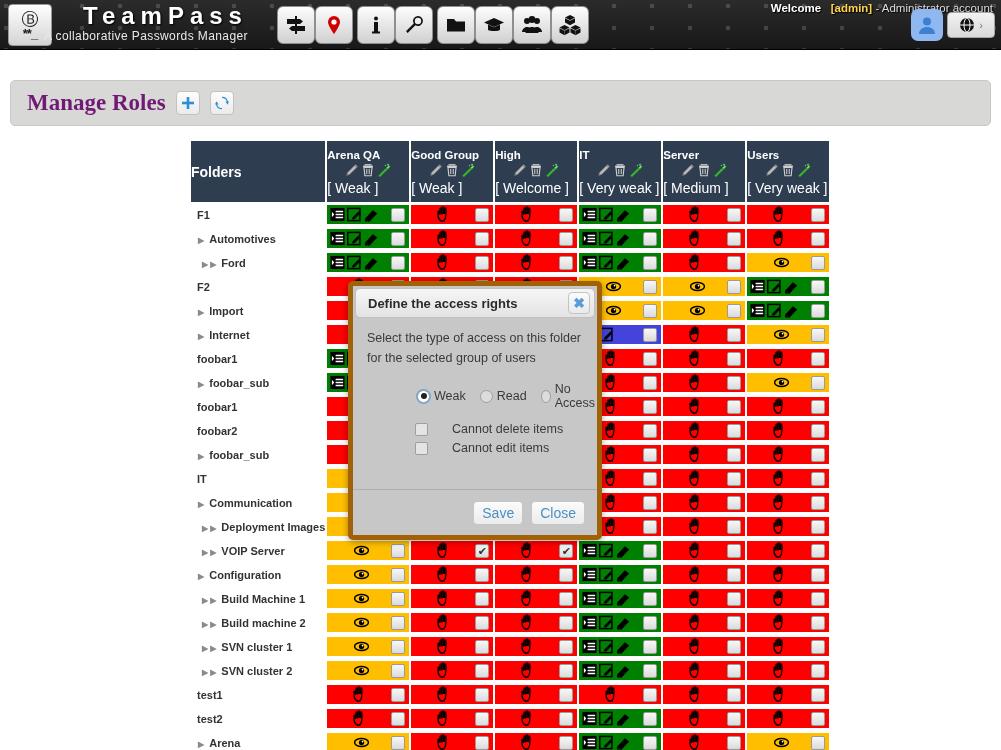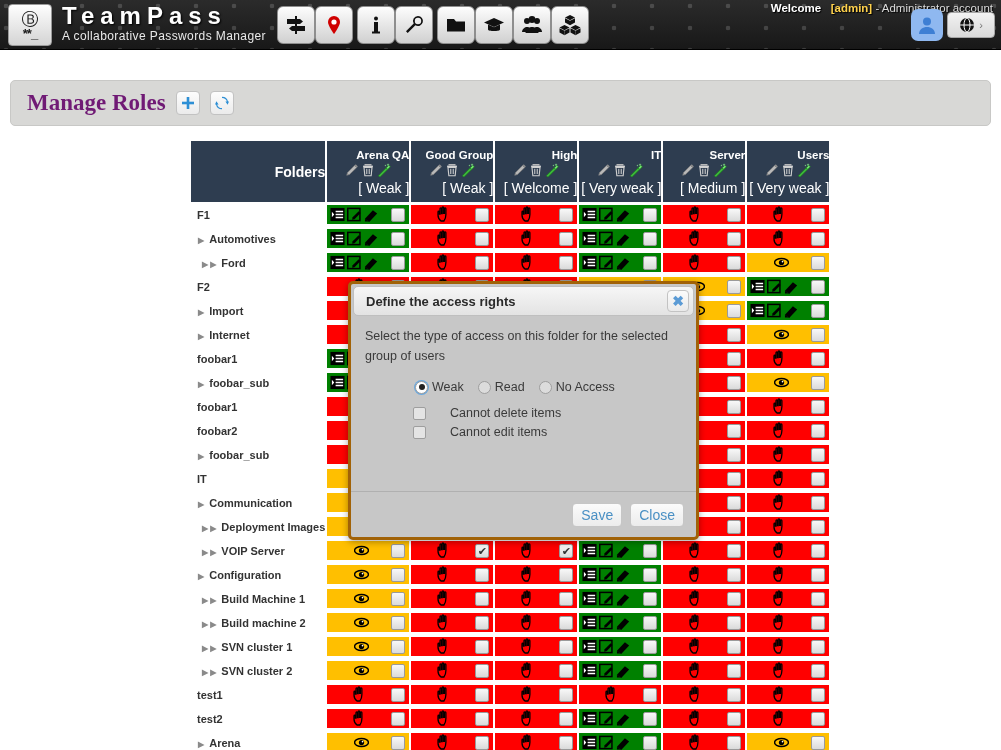--- a/index.html
+++ b/index.html
@@ -26,22 +26,23 @@
     width: 44px; height: 42px;
     background: linear-gradient(#fefefe,#d4d4d4);
     border: 1px solid #9a9a9a; border-radius: 4px;
     display: flex; flex-direction: column;
     align-items: center; justify-content: center;
     color: #1a1a1a;
   }
   #logo-box .lk { font-size: 17px; line-height: 17px; }
   #logo-box .st { font-size: 13px; line-height: 12px; font-weight: bold; letter-spacing: -1px; }
   #brand {
-    position: absolute; left: 62px; top: 3px;
+    position: absolute; left: 44px; top: 3px;
     color: #ffffff;
+    text-align: right;
   }
   #brand .b1 {
     font-size: 24px; font-weight: bold; letter-spacing: 6px;
     line-height: 26px; text-shadow: 1px 1px 2px #000;
   }
   #brand .b2 {
     font-size: 12px; letter-spacing: 0.4px; color: #e9e9e9;
     line-height: 14px;
   }
   .tbtn {
@@ -100,21 +101,21 @@
   
   #grid {
     position: absolute; left: 190px; top: 140px;
     border-collapse: separate; border-spacing: 0;
   }
   #grid th.hcorner, #grid th.hcol {
     background: #2e3d50;
     color: #ffffff;
     border: 1px solid #ffffff;
     vertical-align: middle;
-    text-align: right;
+    text-align: left;
     padding: 0;
   }
   #grid th.hcorner { width: 115px; height: 63px; font-size: 14px; font-weight: bold; }
   #grid th.hcol { width: 84px; height: 63px; }
   .hcol .hname { font-size: 11.5px; font-weight: bold; color: #ffffff; line-height: 14px; }
   .hcol .hicons { display:flex; align-items:center; justify-content:center; gap:2px; margin: 1px 0; }
   .hcol .hcx { font-size: 14px; font-weight: normal; color: #ffffff; line-height: 13px; }
 
   #grid td.fname {
     width: 115px; height: 24px;
@@ -156,23 +157,23 @@
     width: 14px; height: 14px;
     background: linear-gradient(#f8f8f8,#dadada);
     border: 1px solid #9a9a9a; border-radius: 2px;
     display:flex; align-items:center; justify-content:center;
     font-size: 11px; color:#333; line-height: 12px;
   }
 
   
   #modal {
     position: absolute; left: 348px; top: 281px;
-    width: 351px; height: 259px;
+    width: 254px; height: 259px;
     background: #c7c7c7;
-    border: 3px solid #a16207;
+    border: 5px solid #a16207;
     border-radius: 5px;
     box-shadow: 0 2px 7px rgba(0,0,0,0.35);
   }
   #modal-head {
     height: 30px;
     background: linear-gradient(#f6f6f6,#e3e3e3);
     border: 1px solid #bfbfbf;
     border-radius: 5px;
     margin: 2px;
     display: flex; align-items: center; padding-left: 12px;

